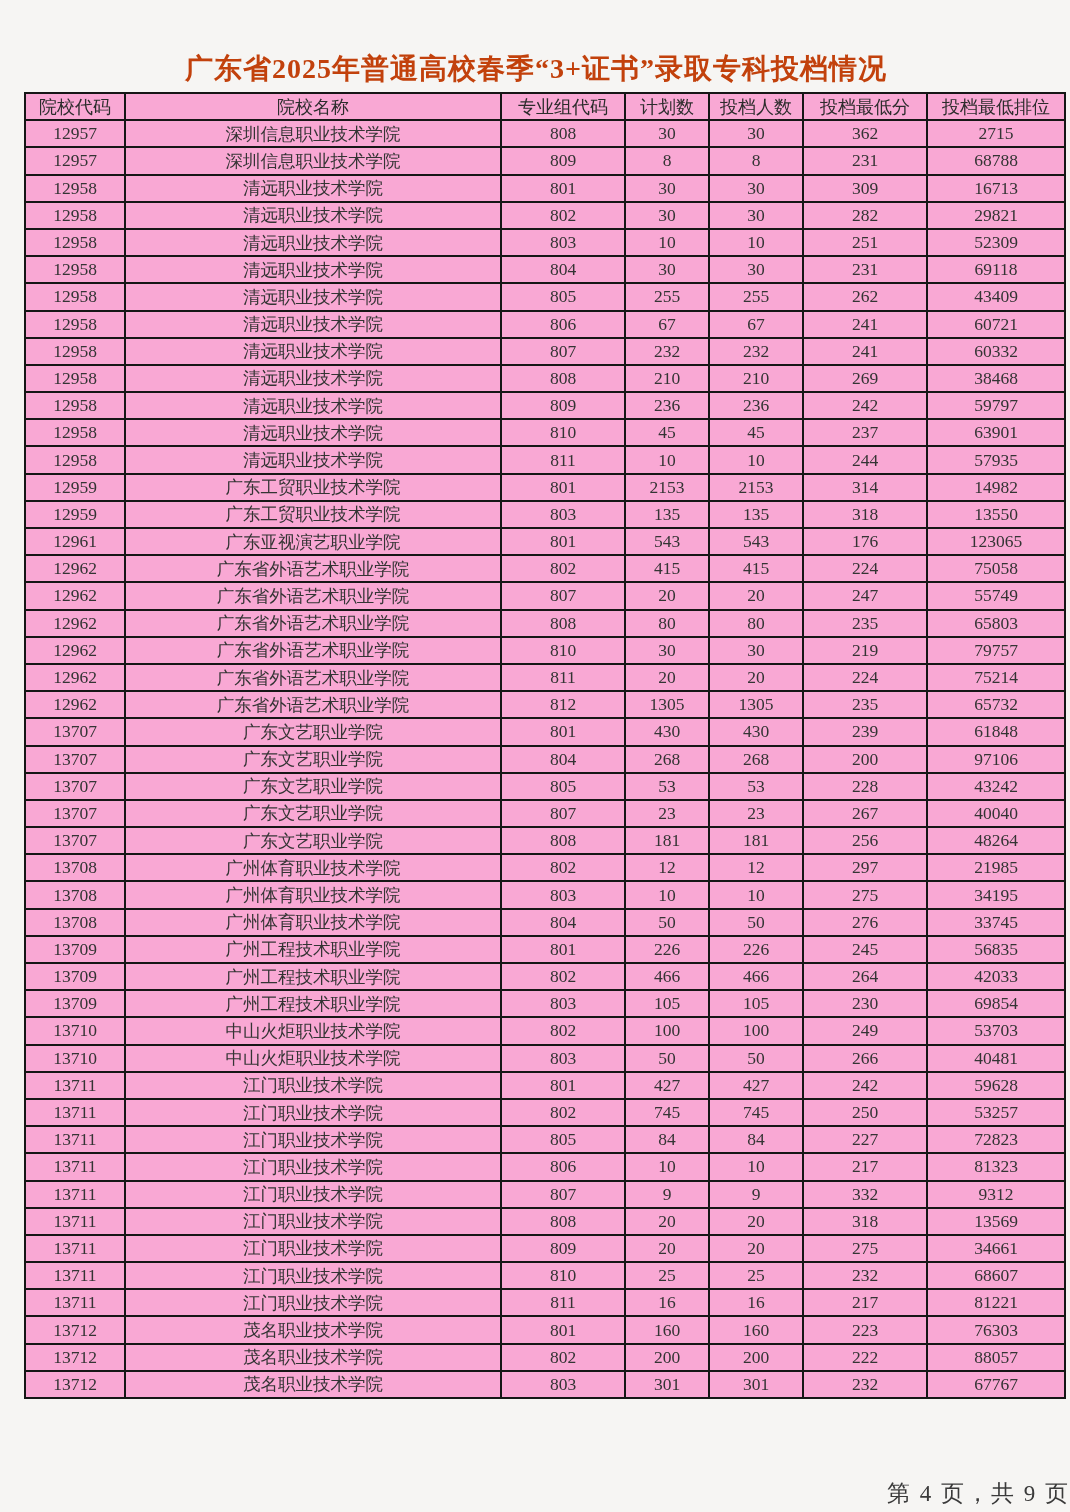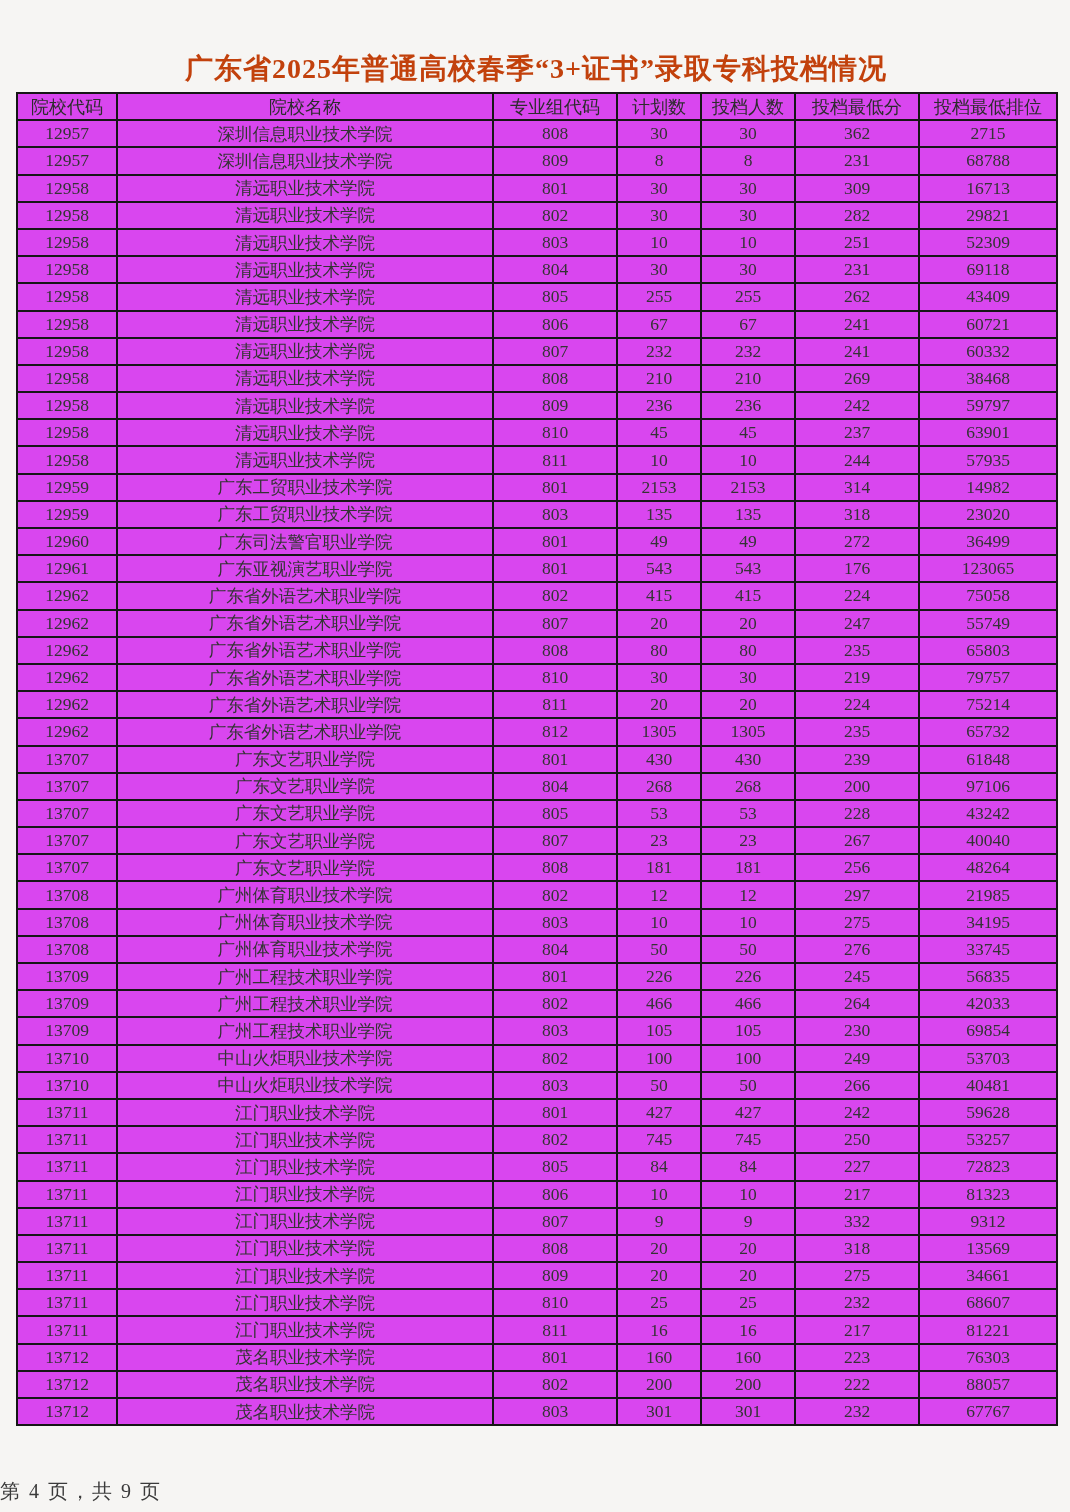--- a/index.html
+++ b/index.html
@@ -23,25 +23,25 @@
     width: 100%;
     text-align: center;
     font-size: 28px;
     font-weight: bold;
     letter-spacing: 1px;
     color: #c2410c;
   }
   table.score-table {
     position: absolute;
     top: 92px;
-    left: 16px;
+    left: 24px;
     width: 1040px;
     border-collapse: collapse;
     table-layout: fixed;
-    background: #d946ef;
+    background: #f9a8d4;
   }
   table.score-table th,
   table.score-table td {
     border: 2px solid #161616;
     height: 25.2px;
     padding: 0 2px;
     text-align: center;
     vertical-align: middle;
     font-size: 17.5px;
     font-weight: normal;
@@ -58,22 +58,22 @@
   col.c-group  { width: 124px; }
   col.c-plan   { width: 84px; }
   col.c-cast   { width: 94px; }
   col.c-minsc  { width: 124px; }
   col.c-minrk  { width: 138px; }
   .page-footer {
     position: absolute;
     top: 1478px;
     left: 0;
     width: 100%;
-    text-align: left;
-    font-size: 20px;
+    text-align: right;
+    font-size: 23px;
     letter-spacing: 2px;
     color: #3a3a3a;
   }
 </style>
 </head>
 <body>
 
 <div class="page">
 
   <div class="doc-title">广东省2025年普通高校春季“3+证书”录取专科投档情况</div>
@@ -226,30 +226,21 @@
           <td>314</td>
           <td>14982</td>
         </tr>
         <tr>
           <td>12959</td>
           <td>广东工贸职业技术学院</td>
           <td>803</td>
           <td>135</td>
           <td>135</td>
           <td>318</td>
-          <td>23020</td>
-        </tr>
-        <tr>
-          <td>12960</td>
-          <td>广东司法警官职业学院</td>
-          <td>801</td>
-          <td>49</td>
-          <td>49</td>
-          <td>272</td>
-          <td>36499</td>
+          <td>13550</td>
         </tr>
         <tr>
           <td>12961</td>
           <td>广东亚视演艺职业学院</td>
           <td>801</td>
           <td>543</td>
           <td>543</td>
           <td>176</td>
           <td>123065</td>
         </tr>

